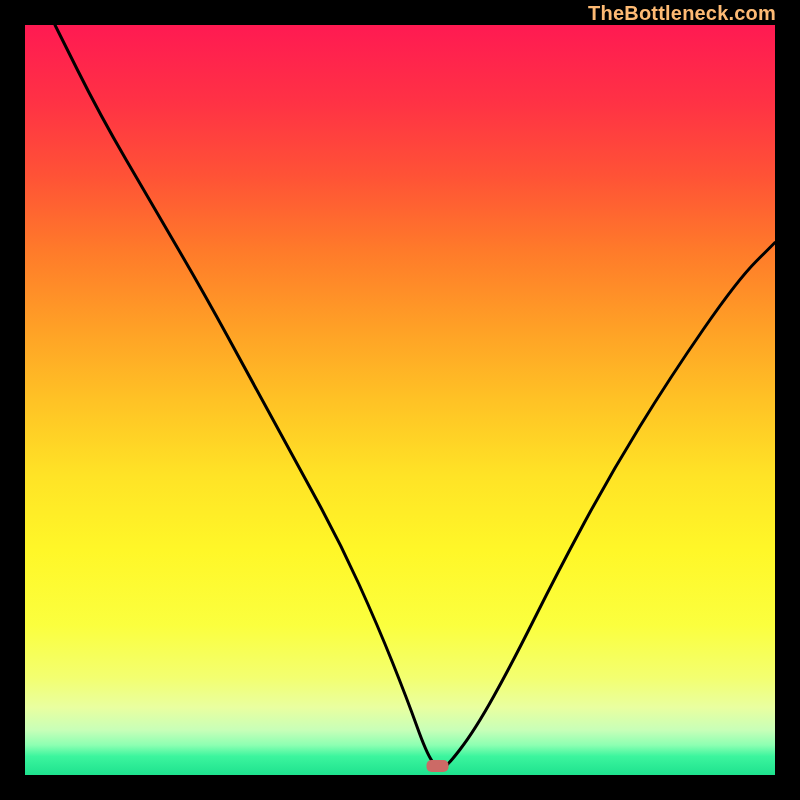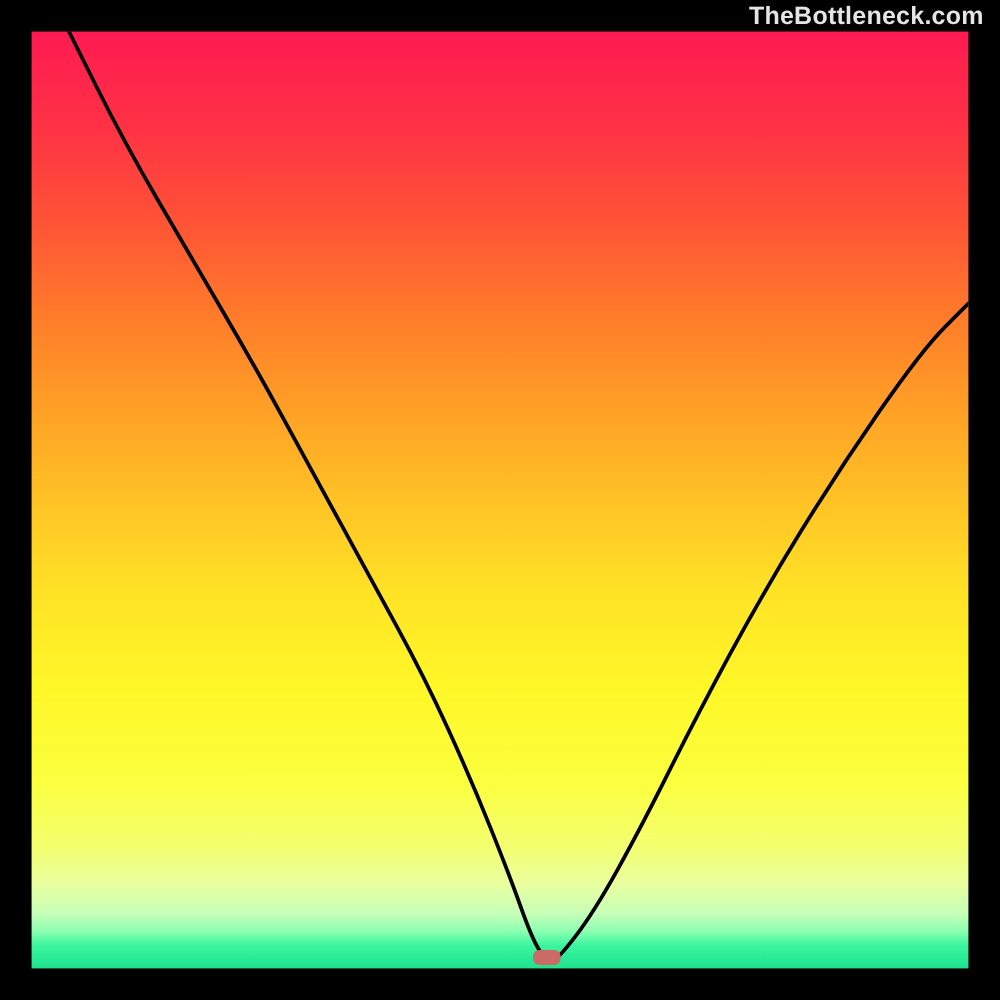--- a/index.html
+++ b/index.html
@@ -13,22 +13,22 @@
   .frame {
     width: 800px;
     height: 800px;
     background: #000;
     position: relative;
     box-sizing: border-box;
   }
   .watermark {
     position: absolute;
     top: 2px;
-    right: 13px;
-    color: #e5e5e5;
+    right: 24px;
+    color: #fdba74;
     font-size: 20px;
     font-weight: 600;
     letter-spacing: 0.2px;
     z-index: 5;
   }
   .plot-area {
     position: absolute;
     left: 25px;
     top: 25px;
     width: 750px;

